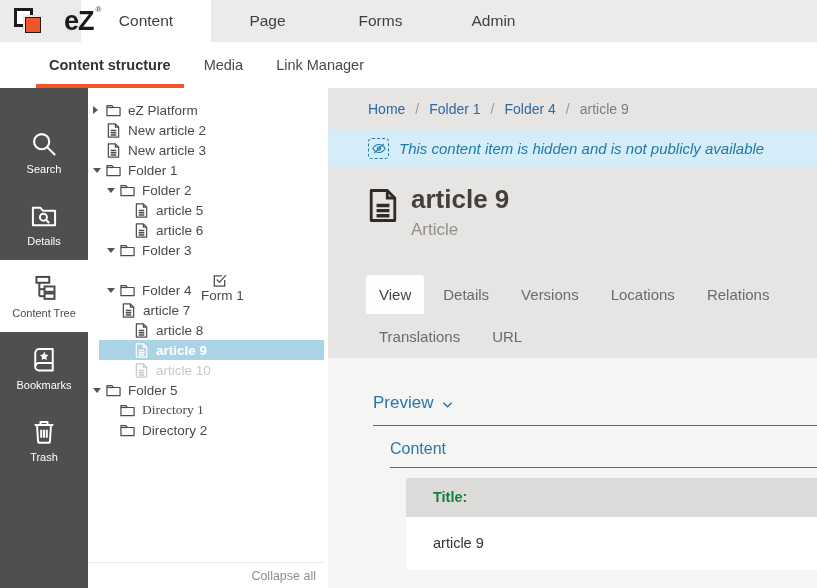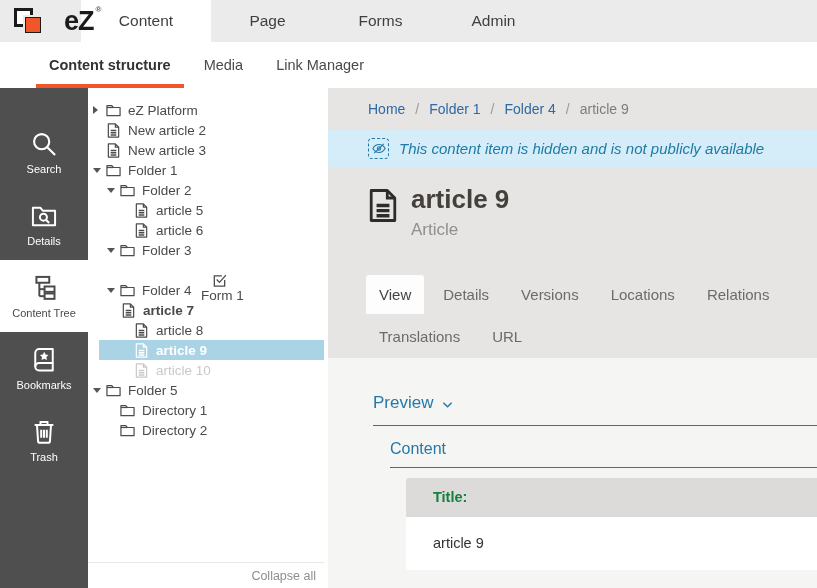--- a/index.html
+++ b/index.html
@@ -320,21 +320,21 @@
           <i></i>
         </span>
     <span class="ticon">
           <svg viewBox="0 0 16 14" fill="none" stroke="currentColor" stroke-width="1.3" stroke-linejoin="round">
             <path d="M1 12.5 V1.8 H6.2 L7.8 3.8 H15 V12.5 Z"></path>
             <path d="M1 3.8 H7.8"></path>
           </svg>
         </span>
     <span class="tlabel">Folder 4</span>
   </div>
-      <div class="tree-row" style="padding-left: 20px; font-weight: bold;">
+      <div class="tree-row" style="padding-left: 20px;">
     <span class="tgl">
           <i></i>
         </span>
     <span class="ticon">
           <svg viewBox="0 0 14 16" fill="none" stroke="currentColor" stroke-width="1.3" stroke-linejoin="round">
             <path d="M1.5 1 H9 L12.5 4.5 V15 H1.5 Z"></path>
             <path d="M9 1 V4.5 H12.5"></path>
             <path d="M4 8 H10 M4 10.4 H10 M4 12.8 H10" stroke-width="1.6"></path>
           </svg>
         </span>
@@ -384,21 +384,21 @@
           <i></i>
         </span>
     <span class="ticon">
           <svg viewBox="0 0 16 14" fill="none" stroke="currentColor" stroke-width="1.3" stroke-linejoin="round">
             <path d="M1 12.5 V1.8 H6.2 L7.8 3.8 H15 V12.5 Z"></path>
             <path d="M1 3.8 H7.8"></path>
           </svg>
         </span>
     <span class="tlabel">Folder 5</span>
   </div>
-      <div class="tree-row" style="padding-left: 19px;">
+      <div class="tree-row" style="padding-left: 19px; font-family: Liberation Serif, serif;">
     <span class="tgl">
           <i></i>
         </span>
     <span class="ticon">
           <svg viewBox="0 0 16 14" fill="none" stroke="currentColor" stroke-width="1.3" stroke-linejoin="round">
             <path d="M1 12.5 V1.8 H6.2 L7.8 3.8 H15 V12.5 Z"></path>
             <path d="M1 3.8 H7.8"></path>
           </svg>
         </span>
     <span class="tlabel">Directory 1</span>

